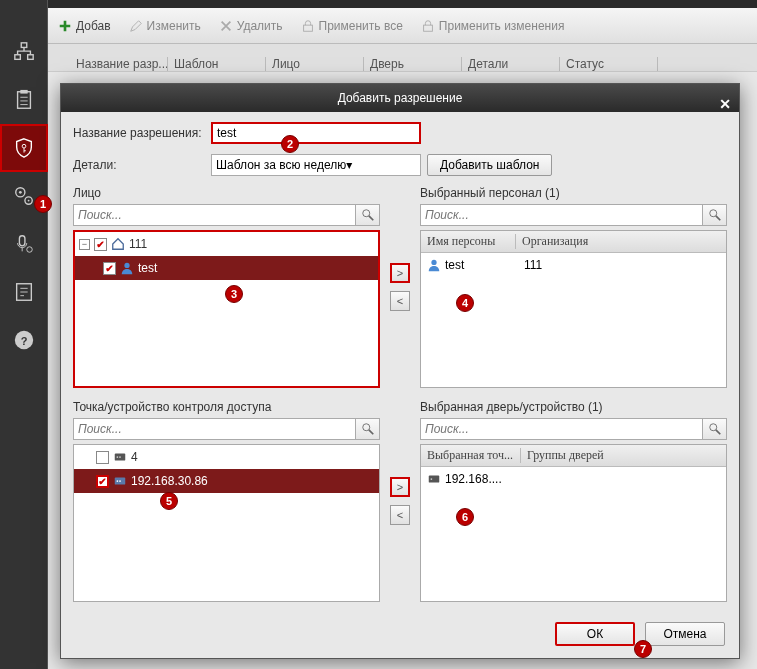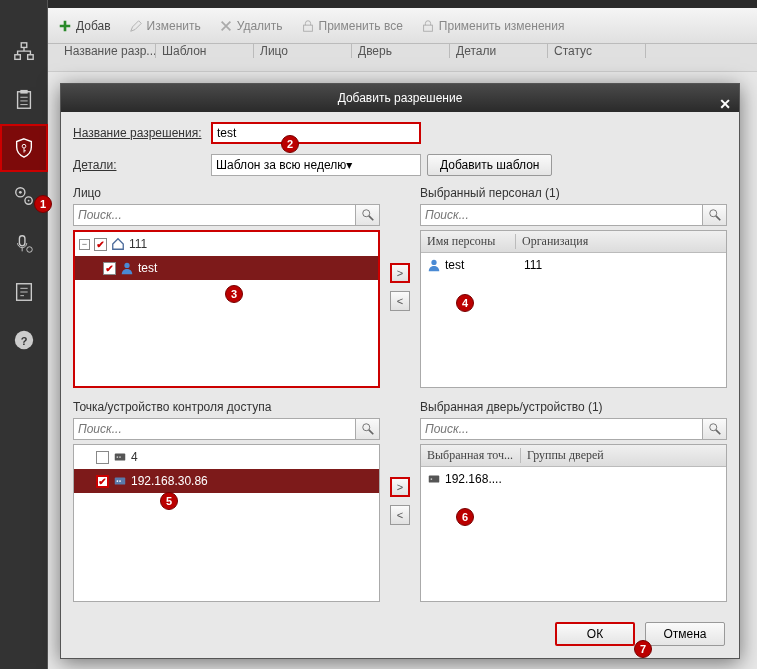--- a/index.html
+++ b/index.html
@@ -11,30 +11,30 @@
   .sidebar-item svg { width: 22px; height: 22px; fill: #ccc; }
   
   .main { position: absolute; left: 48px; top: 0; right: 0; height: 669px; background: #e8e8e8; }
   .top-blank { height: 8px; background: #2a2a2a; }
   
   .toolbar { height: 36px; background: linear-gradient(#f5f5f5,#e0e0e0); border-bottom: 1px solid #bbb; display: flex; align-items: center; padding: 0 10px; gap: 18px; }
   .tool-btn { display: flex; align-items: center; gap: 4px; color: #888; cursor: pointer; }
   .tool-btn.add { color: #444; text-align: center; }
   .tool-btn svg { width: 14px; height: 14px; }
   
-  .header-row { height: 28px; background: #e0e0e0; border-bottom: 1px solid #ccc; display: flex; align-items: flex-start; padding-left: 10px; color: #555; }
+  .header-row { height: 28px; background: #e0e0e0; border-bottom: 1px solid #ccc; display: flex; align-items: flex-end; padding-left: 22px; color: #555; }
   .header-col { border-right: 1px solid #bbb; padding: 0 6px; white-space: nowrap; overflow: hidden; }
   
   .dialog { position: absolute; left: 60px; top: 83px; width: 680px; height: 576px; background: #e8e8e8; border: 1px solid #555; box-shadow: 0 4px 20px rgba(0,0,0,0.5); }
   .dialog-title { height: 28px; background: linear-gradient(#4a4a4a,#2a2a2a); color: #fff; text-align: center; line-height: 28px; font-size: 13px; position: relative; }
   .dialog-close { position: absolute; right: 8px; top: 6px; color: #fff; cursor: pointer; font-size: 14px; font-weight: bold; }
   .dialog-body { padding: 10px 12px; }
   
   .form-row { display: flex; align-items: center; margin-bottom: 10px; gap: 6px; }
-  .form-label { width: 132px; text-align: left; color: #333; text-decoration: underline; }
+  .form-label { width: 132px; text-align: left; color: #333; }
   .text-input { border: 1px solid #aaa; background: #fff; height: 22px; padding: 0 4px; }
   .select { border: 1px solid #aaa; background: #fff; height: 22px; width: 210px; padding: 0 4px; display: flex; align-items: center; }
   .btn { border: 1px solid #999; background: linear-gradient(#fafafa,#e5e5e5); padding: 3px 12px; cursor: pointer; border-radius: 2px; }
   
   .columns { display: flex; gap: 8px; }
   .col { flex: 1; }
   .mid-col { width: 24px; display: flex; flex-direction: column; align-items: center; justify-content: center; gap: 8px; }
   .section-label { color: #333; margin-bottom: 4px; }
   .search-wrap { display: flex; margin-bottom: 4px; }
   .search-input { flex: 1; border: 1px solid #aaa; background: #fff; height: 22px; padding: 0 4px; color: #999; font-style: italic; }

